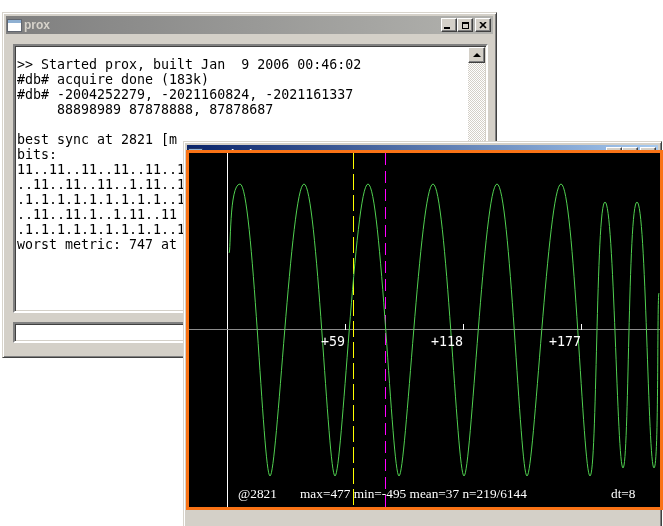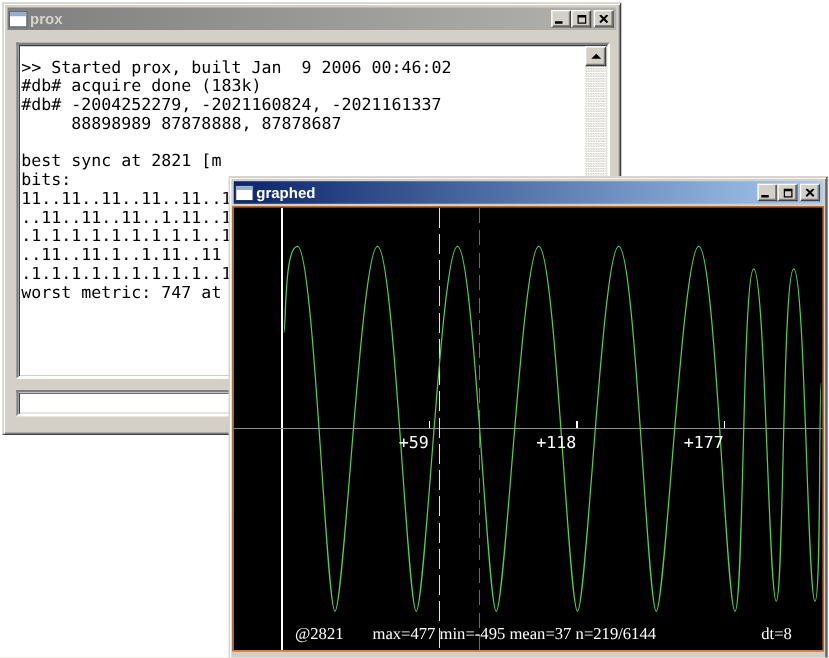--- a/index.html
+++ b/index.html
@@ -24,21 +24,21 @@
   .cap-btns{margin-left:auto;display:flex;align-items:center;}
   .cap-btn{width:16px;height:14px;padding:0;background:#d4d0c8;position:relative;
        border:1px solid;border-color:#ffffff #404040 #404040 #ffffff;
        box-shadow:inset -1px -1px 0 #808080;display:flex;align-items:flex-end;justify-content:center;cursor:default;}
   .cap-btn.close{margin-left:2px;}
   .glyph-min{width:6px;height:2px;background:#000;margin:0 auto 2px 2px;}
   .glyph-max{width:7px;height:7px;border:1px solid #000;border-top-width:2px;margin-bottom:2px;box-sizing:border-box;background:transparent;}
   .glyph-x{margin:0 auto 2px auto;display:block;}
 
   
-  .win-prox{left:2px;top:2px;width:495px;height:346px;z-index:1;padding-left:36px;}
+  .win-prox{left:2px;top:12px;width:495px;height:346px;z-index:1;padding-left:36px;}
   .sunken{border:2px solid;border-color:#808080 #ffffff #ffffff #808080;
           box-shadow:inset 1px 1px 0 #404040, inset -1px -1px 0 #d4d0c8;box-sizing:border-box;background:#fff;}
   .console{position:absolute;left:10px;top:31px;width:475px;height:269px;overflow:hidden;text-decoration:underline;}
   .console-lines{position:absolute;left:2px;top:11px;right:19px;
        font-family:"DejaVu Sans Mono",monospace;font-size:13.3px;line-height:15px;color:#000;}
   .console-line{white-space:pre;min-height:15px;}
   .scrollbar{position:absolute;top:1px;bottom:1px;right:1px;width:17px;
        background-color:#ffffff;
        background-image:conic-gradient(#d4d0c8 25%,#ffffff 25% 50%,#d4d0c8 50% 75%,#ffffff 75%);
        background-size:2px 2px;}
@@ -47,22 +47,22 @@
        box-shadow:inset -1px -1px 0 #808080;box-sizing:border-box;
        display:flex;align-items:center;justify-content:center;}
   .sb-btn.up{top:0;} .sb-btn.down{bottom:0;}
   .tri-up{width:0;height:0;border-left:4px solid transparent;border-right:4px solid transparent;border-bottom:4px solid #000;}
   .tri-down{width:0;height:0;border-left:4px solid transparent;border-right:4px solid transparent;border-top:4px solid #000;}
   .cmd-input{position:absolute;left:10px;top:309px;width:475px;height:21px;
        font-family:"DejaVu Sans Mono",monospace;font-size:13px;padding:1px 3px;outline:none;}
 
   
   .win-graphed{left:183px;top:141px;width:479px;height:432px;z-index:2;}
-  .plot{position:absolute;left:2px;top:23px;width:471px;height:354px;background:#000;
-        border:1px solid #f97316;box-sizing:content-box;overflow:hidden;}
+  .plot{position:absolute;left:2px;top:8px;width:471px;height:354px;background:#000;
+        border:3px solid #f97316;box-sizing:content-box;overflow:hidden;}
   .plot svg{position:absolute;left:0;top:0;}
   .plot-label{position:absolute;transform:translateX(-100%);
         font-family:"DejaVu Sans Mono",monospace;font-size:13.3px;color:#fff;white-space:pre;}
   .statusline span{position:absolute;top:333px;
         font-family:Liberation Serif, serif;font-size:13.3px;color:#fff;white-space:pre;}
   .status-cursor{left:49px;} .status-stats{left:111px;} .status-dt{left:422px;}
 </style>
 </head>
 <body>
 

